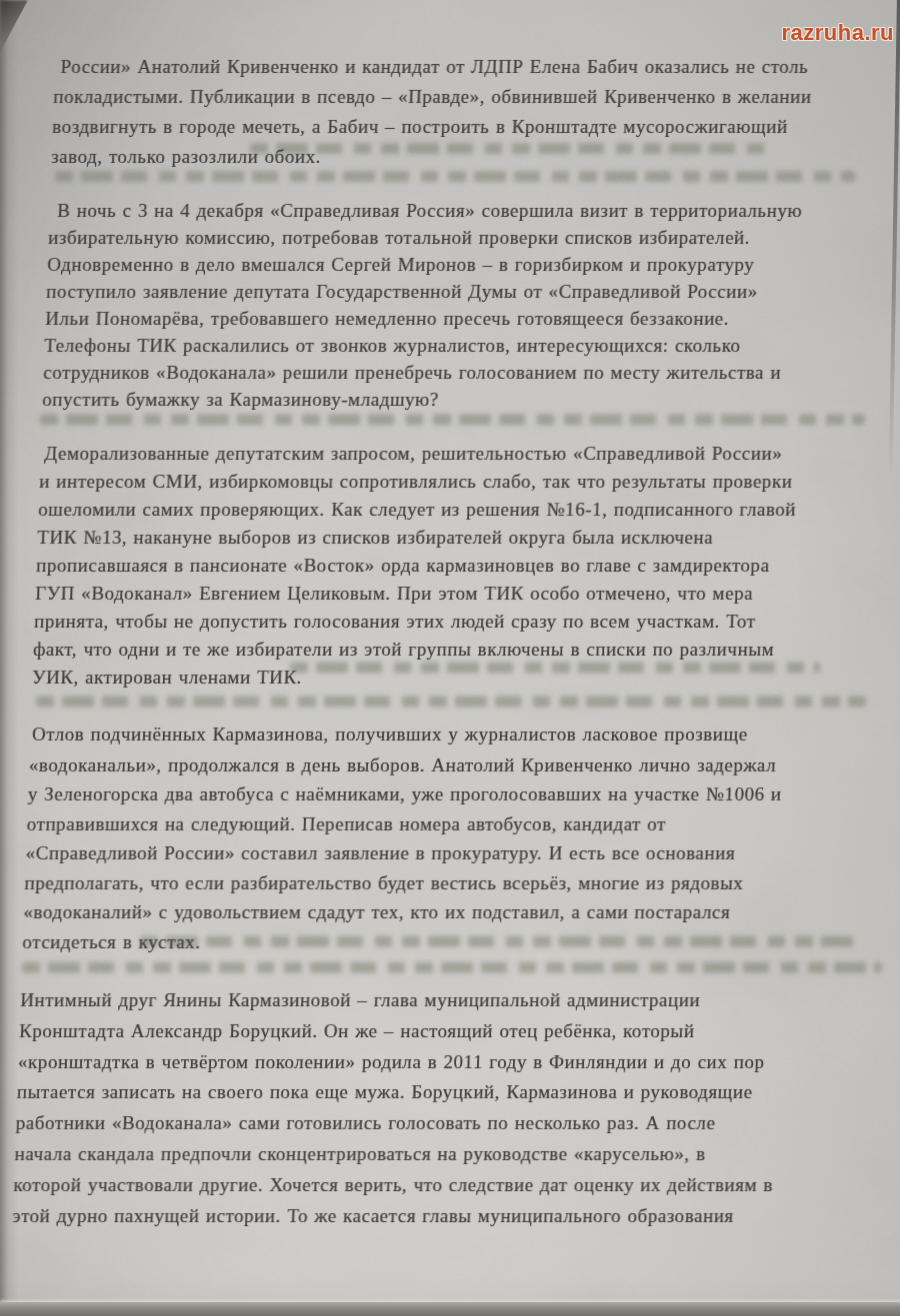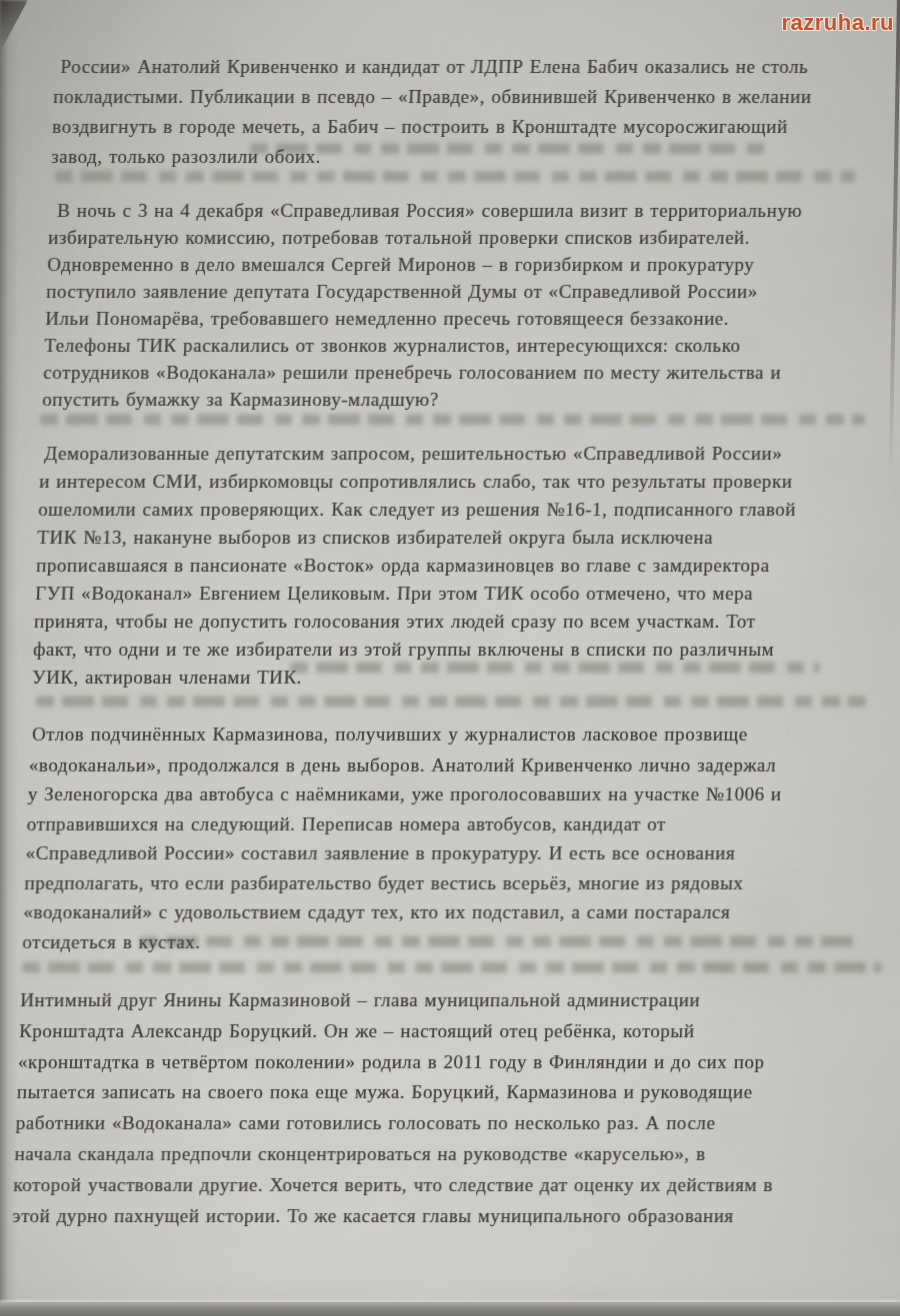--- a/index.html
+++ b/index.html
@@ -26,21 +26,21 @@
     color:rgba(116,121,104,0.5);
     background-image:repeating-linear-gradient(90deg,
       currentColor 0 18px, transparent 18px 26px,
       currentColor 26px 58px, transparent 58px 66px,
       currentColor 66px 92px, transparent 92px 104px,
       currentColor 104px 121px, transparent 121px 131px);
     filter:blur(2.6px);
     pointer-events:none;
   }
   .watermark{
-    position:absolute;top:10px;right:6px;
+    position:absolute;top:20px;right:6px;
     font-family:"Liberation Sans", sans-serif;
     font-weight:bold;font-size:22px;letter-spacing:0.5px;
     color:#c8502d;
     text-shadow:
       0 0 2px #efe9df,
       1px 1px 0 rgba(240,232,220,0.85),
       -1px -1px 0 rgba(240,232,220,0.85),
       1px -1px 0 rgba(240,232,220,0.85),
       -1px 1px 0 rgba(240,232,220,0.85);
   }

